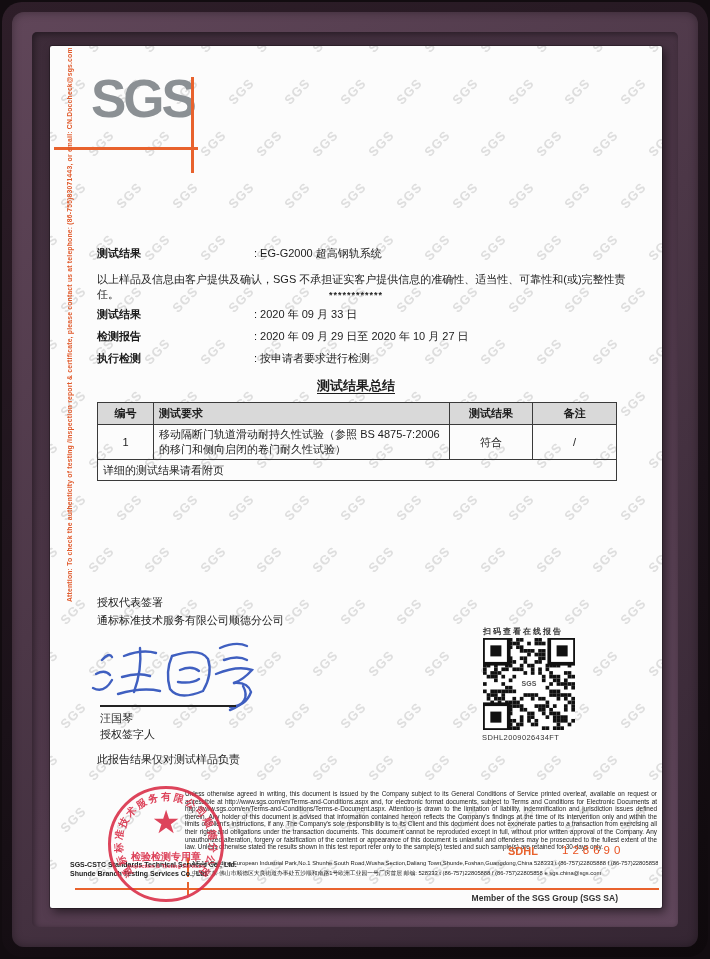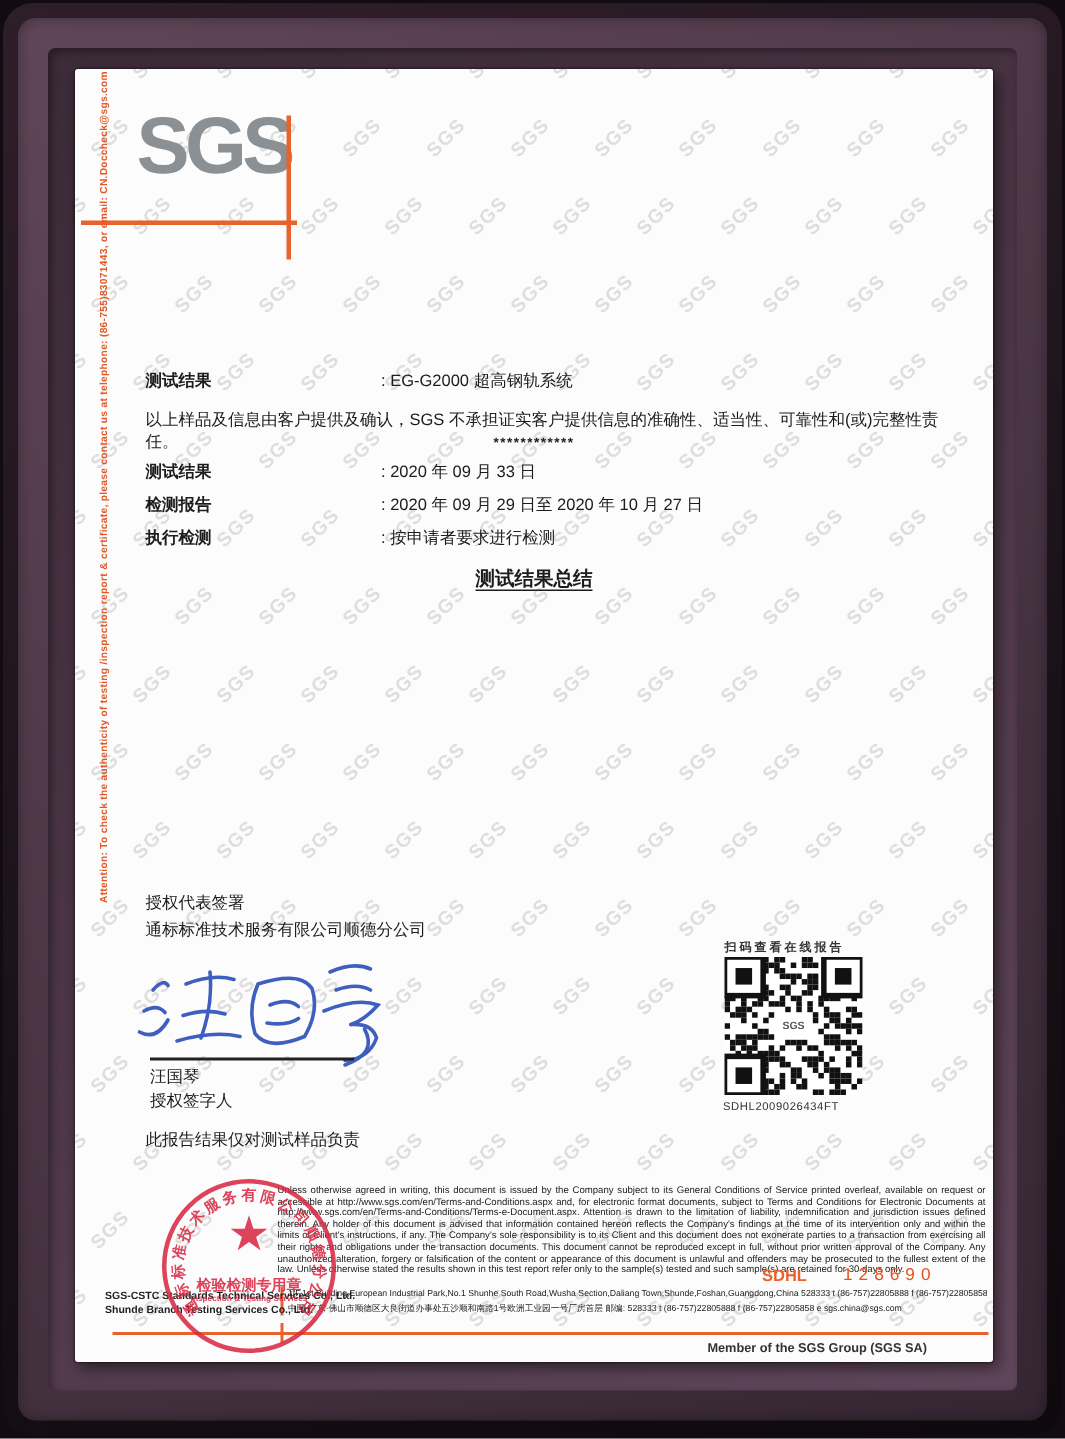--- a/index.html
+++ b/index.html
@@ -343,20 +343,39 @@
       <span class="k">测试结果</span><span>: 2020 年 09 月 33 日</span>
     </div>
     <div class="kv" style="top:283px">
       <span class="k">检测报告</span><span>: 2020 年 09 月 29 日至 2020 年 10 月 27 日</span>
     </div>
     <div class="kv" style="top:305px">
       <span class="k">执行检测</span><span>: 按申请者要求进行检测</span>
     </div>
 
     <div class="res-title"><span>测试结果总结</span></div>
+    <table class="res">
+      <tbody>
+          <tr>
+        <th class="col-no">编号</th>
+        <th class="col-req">测试要求</th>
+        <th class="col-res">测试结果</th>
+        <th class="col-rem">备注</th>
+      </tr>
+      <tr>
+        <td class="col-no">1</td>
+        <td class="col-req">移动隔断门轨道滑动耐持久性试验（参照 BS 4875-7:2006 的移门和侧向启闭的卷门耐久性试验）</td>
+        <td class="col-res">符合</td>
+        <td class="col-rem">/</td>
+      </tr>
+      <tr>
+        <td class="note-cell" colspan="4">详细的测试结果请看附页</td>
+      </tr>
+    </tbody>
+      </table>
 
     <div class="sign-company">
       <div>授权代表签署</div>
       <div>通标标准技术服务有限公司顺德分公司</div>
     </div>
 
     <svg class="sig-svg" width="190" height="82" viewBox="0 0 190 82">
       <g fill="none" stroke="#3f5fc0" stroke-width="2.4" stroke-linecap="round">
         <path d="M14,30 q7,-8 10,-3"></path>
         <path d="M8,44 q9,-5 14,1"></path>

